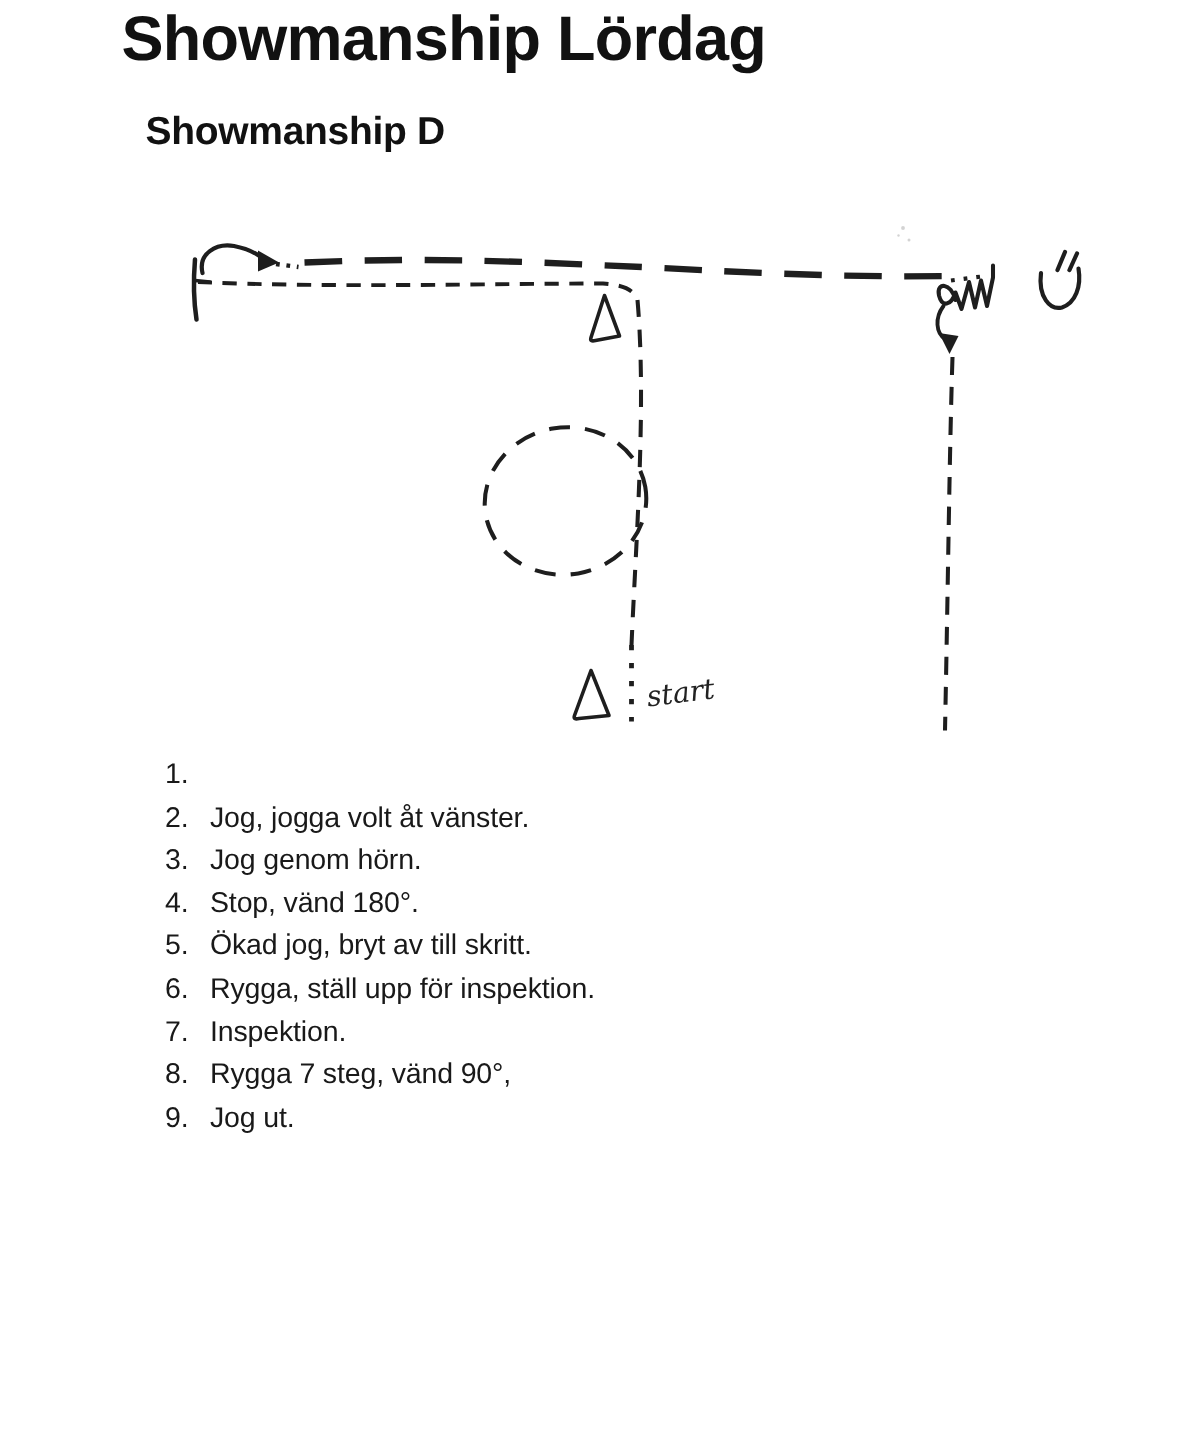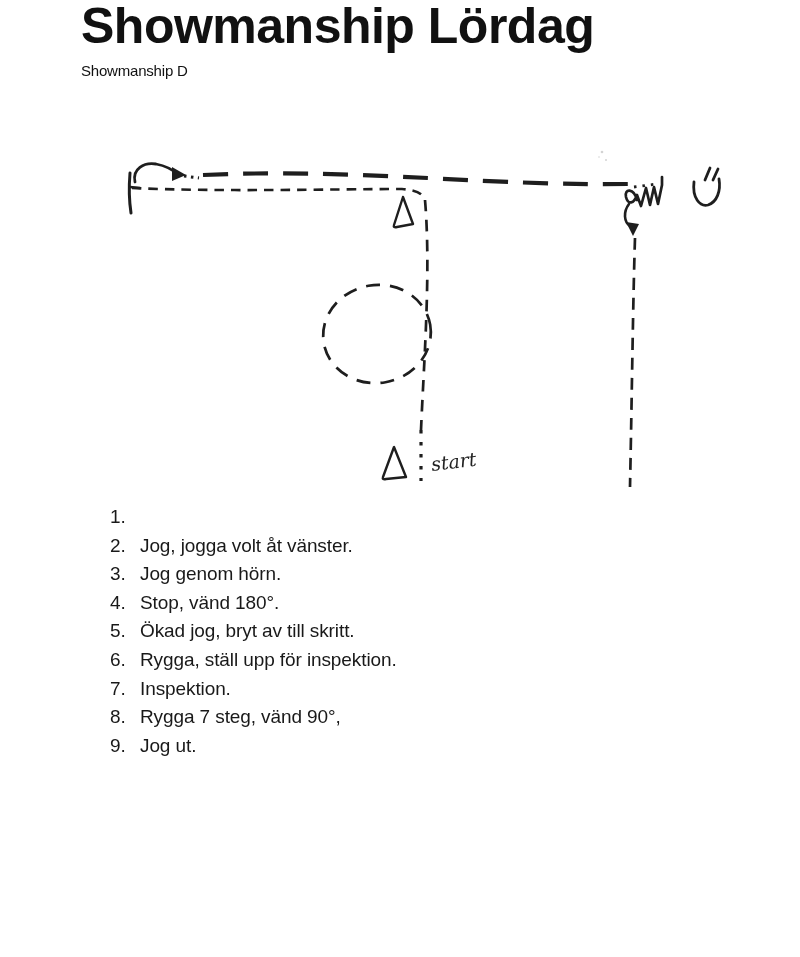--- a/index.html
+++ b/index.html
@@ -7,37 +7,37 @@
     width: 800px; height: 957px;
     background: #ffffff;
     font-family: "Liberation Sans", sans-serif;
     position: relative;
     overflow: hidden;
     color: #1a1a1a;
   }
   .page-title {
     position: absolute;
     left: 81px; top: 0px;
-    font-size: 50px;
+    font-size: 42px;
     font-weight: 600;
     letter-spacing: -0.5px;
     line-height: 52px;
     color: #111111;
     margin: 0;
     white-space: nowrap;
   }
   .page-subtitle {
     position: absolute;
     left: 81px; top: 58px;
-    font-size: 15px;
-    font-weight: 400;
+    font-size: 26px;
+    font-weight: 700;
     letter-spacing: -0.2px;
     line-height: 26px;
     color: #111111;
-    margin: 0;
+    margin: 16px;
     white-space: nowrap;
   }
   .diagram-wrap {
     position: absolute;
     left: 0; top: 130px;
     width: 800px; height: 372px;
   }
   .diagram-wrap svg { display: block; }
   .steps-list {
     position: absolute;

